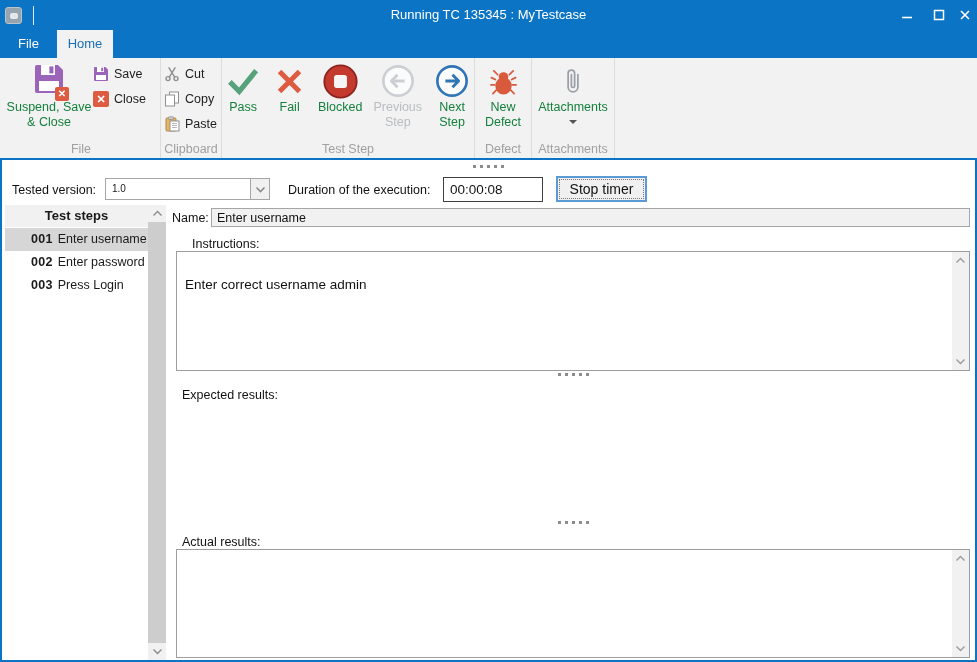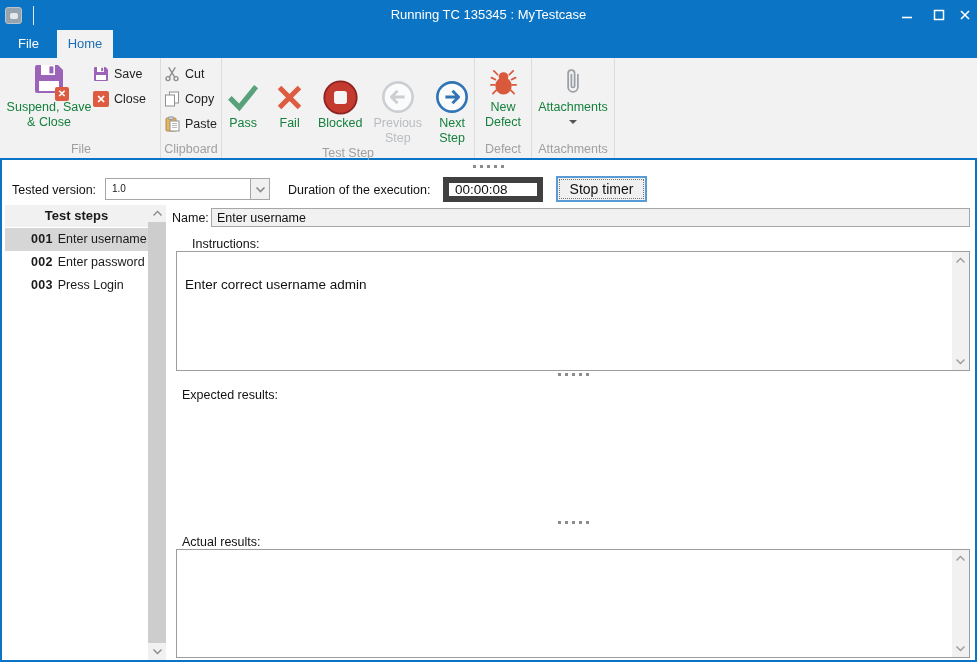--- a/index.html
+++ b/index.html
@@ -55,21 +55,21 @@
   .dots i{display:block;width:3px;height:3px;background:#8c8c8c;}
 
   
   .lbl{position:absolute;font-size:12.5px;color:#111;white-space:nowrap;}
   .select{position:absolute;left:105px;top:178px;width:165px;height:22px;background:#fff;
           border:1px solid #a6a6a6;box-sizing:border-box;}
   .select .val{position:absolute;left:6px;top:0;line-height:20px;font-size:10px;}
   .select .btn{position:absolute;right:0;top:0;width:19px;height:20px;background:#f0f0f0;
                border-left:1px solid #a6a6a6;box-sizing:border-box;display:flex;align-items:center;justify-content:center;}
   .duration{position:absolute;left:443px;top:177px;width:100px;height:25px;box-sizing:border-box;
-            border:6px solid #404040;background:#fff;font-size:13.5px;padding:0 0 0 6px;
+            border:1px solid #404040;background:#fff;font-size:13.5px;padding:0 0 0 6px;
             font-family:"Liberation Sans",sans-serif;color:#111;outline:none;}
   .stopbtn{position:absolute;left:556px;top:176px;width:91px;height:26px;box-sizing:border-box;
            background:#f0f0f0;border:2px solid #5b9bd5;font-size:14px;color:#111;
            display:flex;align-items:center;justify-content:center;}
   .stopbtn::before{content:"";position:absolute;inset:1px;border:1px dotted #777;}
 
   
   .steps-header{position:absolute;left:5px;top:205px;width:143px;height:22px;background:#f1f1f1;
                 font-weight:bold;font-size:13px;text-align:center;line-height:22px;}
   .step-item{position:absolute;left:5px;width:143px;height:23px;font-size:12.5px;line-height:23px;
@@ -189,21 +189,21 @@
               <path d="M8 7.5 h5 M8 9.5 h5 M8 11.5 h5" stroke="#b0b0b0" stroke-width="0.9"></path>
             </svg>
             <span>Paste</span>
           </div>
         </div>
       </div>
       <div class="glabel">Clipboard</div>
     </div>
 
     <div class="rgroup" style="width:246px;">
-      <div class="gcontent" style="gap:11px;margin-top:16px;">
+      <div class="gcontent" style="gap:11px;">
         <div class="bigbtn" style="width:44px;">
           <div class="bicon">
             <svg viewBox="0 0 36 32" width="34" height="30">
               <path d="M4 17 L14 27 L32 5" fill="none" stroke="#57a17b" stroke-width="5.5"></path>
             </svg>
           </div>
           <div class="blabel">Pass</div>
         </div>
         <div class="bigbtn" style="width:42px;">
           <div class="bicon">

